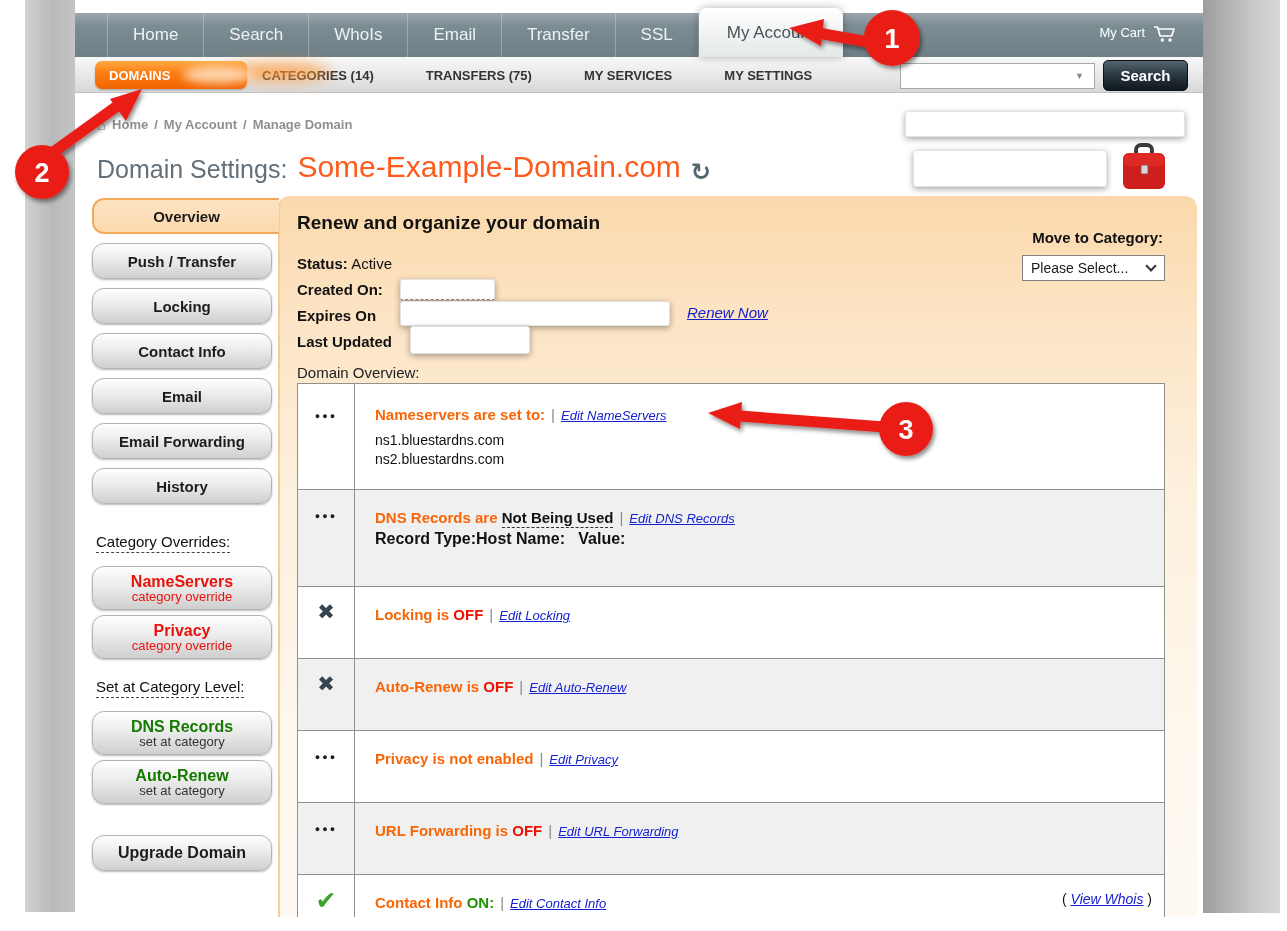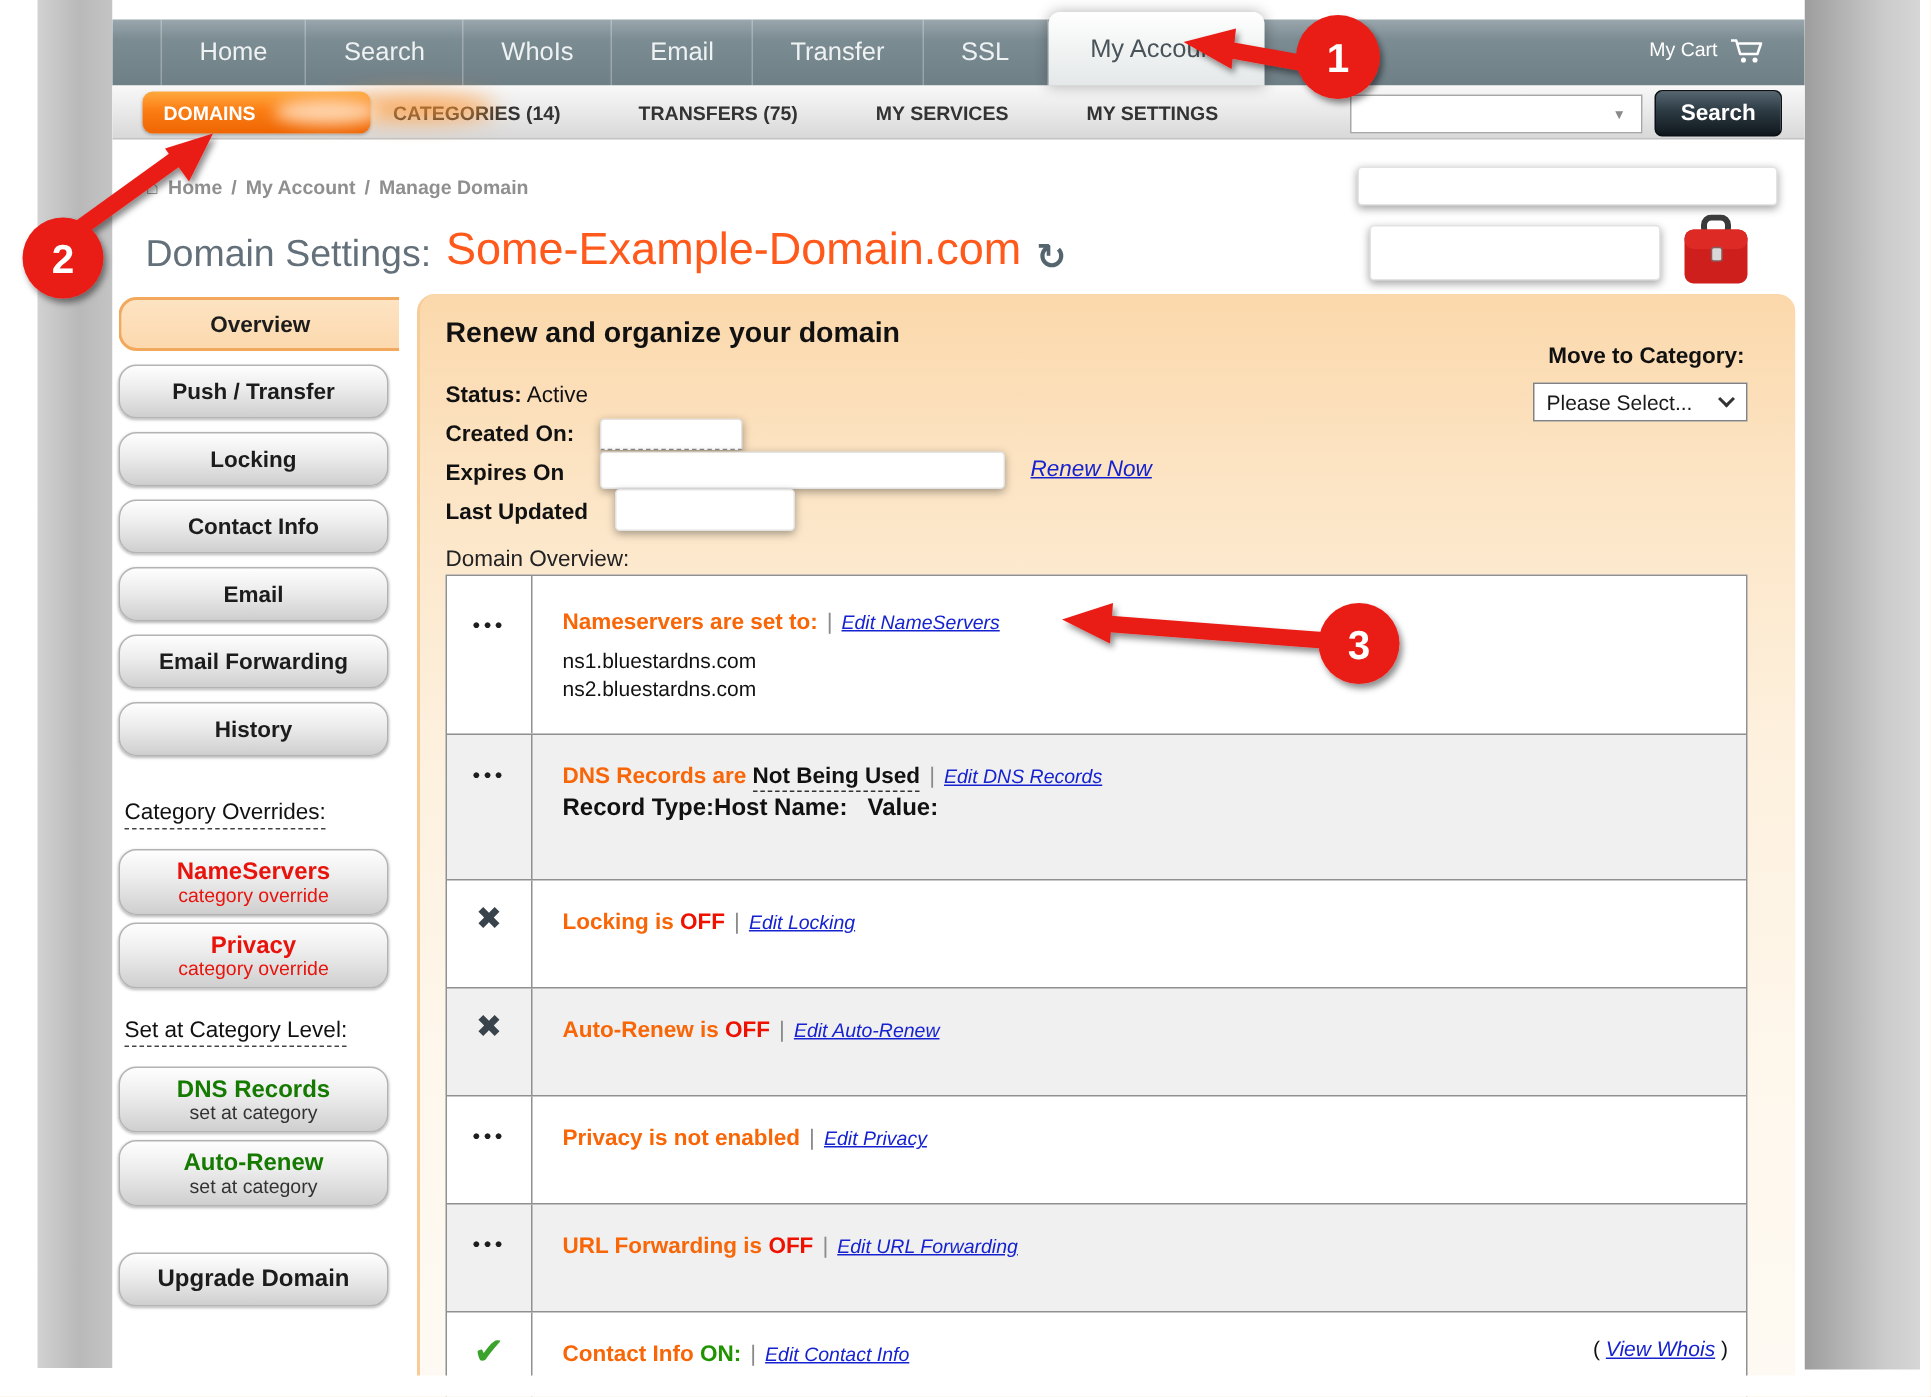--- a/index.html
+++ b/index.html
@@ -61,21 +61,21 @@
             box-shadow:0 2px 6px rgba(0,0,0,.35); }
   .box-bc     { left:830px; top:111px; width:280px; height:26px; }
   .box-title  { left:838px; top:150px; width:194px; height:37px; }
   .title-row { position:absolute; left:22px; top:150px; display:flex; align-items:flex-end; gap:10px; }
   .title-prefix { font-size:25px; color:#63707a; }
   .title-domain { font-size:30px; color:#ff591c; }
   .refresh-icon { font-size:24px; color:#54656e; font-weight:bold; position:relative; top:2px; cursor:pointer; }
   .toolbox { position:absolute; left:1047px; top:143px; cursor:pointer; }
 
   
-  .sidebar { position:absolute; left:4px; top:198px; width:187px; z-index:5; }
+  .sidebar { position:absolute; left:17px; top:198px; width:187px; z-index:5; }
   .side-btn { width:180px; height:36px; margin-bottom:9px; border-radius:12px;
             background:linear-gradient(180deg,#fefefe 0%,#ececec 45%,#cfcfcf 100%);
             border:1px solid #b3b3b3; box-shadow:0 1px 2px rgba(0,0,0,.28);
             display:flex; flex-direction:column; align-items:center; justify-content:center;
             font-size:15px; font-weight:bold; color:#1c1c1c; cursor:pointer; }
   .side-btn.active { width:187px; border-radius:12px 0 0 12px; border:2px solid #f2a95e; border-right:none;
             background:linear-gradient(180deg,#fde3c2 0%,#fcd9ae 100%); box-shadow:none; }
   .side-btn.two-line { height:44px; margin-bottom:5px; }
   .side-btn .line1 { font-size:16px; line-height:17px; }
   .side-btn .line2 { font-size:13px; font-weight:normal; line-height:14px; }

